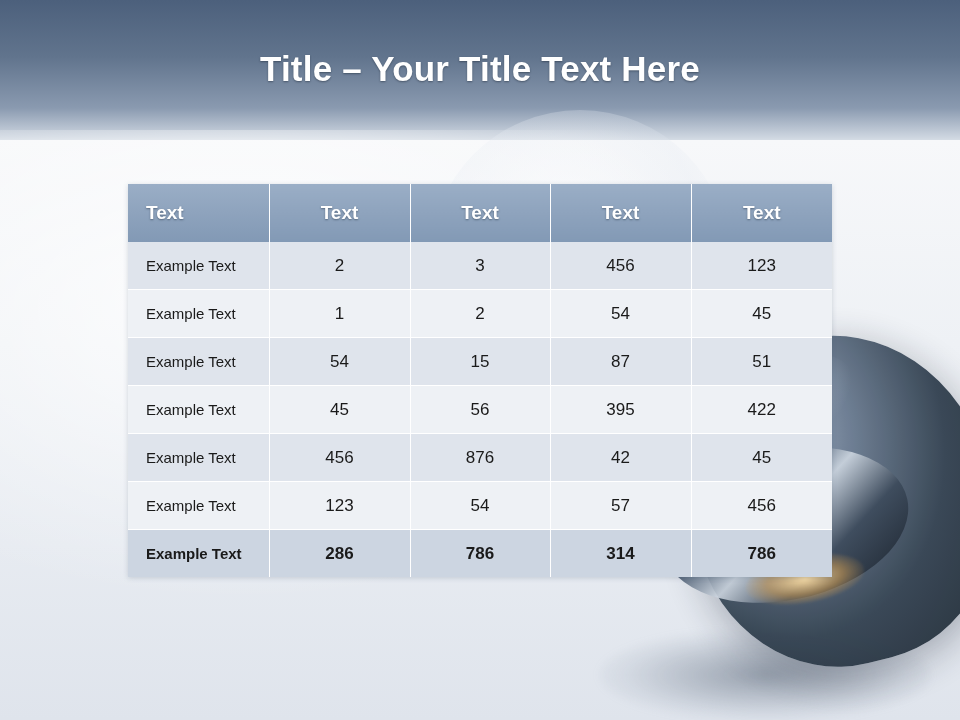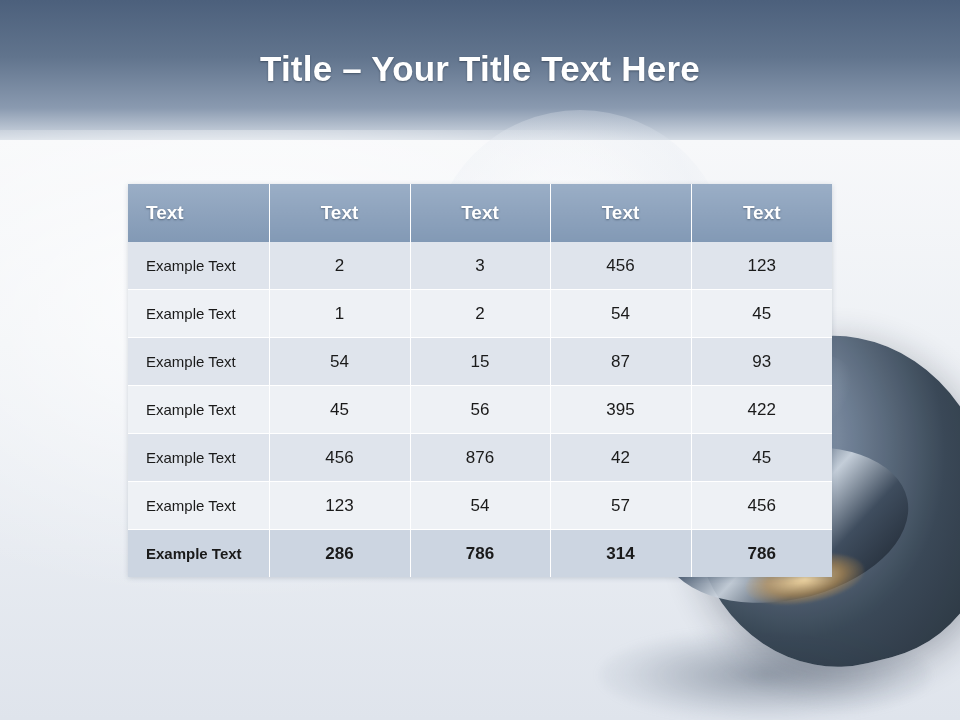--- a/index.html
+++ b/index.html
@@ -250,21 +250,21 @@
           <td>1</td>
           <td>2</td>
           <td>54</td>
           <td>45</td>
         </tr>
         <tr class="odd">
           <td class="first">Example Text</td>
           <td>54</td>
           <td>15</td>
           <td>87</td>
-          <td>93</td>
+          <td>51</td>
         </tr>
         <tr class="even">
           <td class="first">Example Text</td>
           <td>45</td>
           <td>56</td>
           <td>395</td>
           <td>422</td>
         </tr>
         <tr class="odd">
           <td class="first">Example Text</td>

